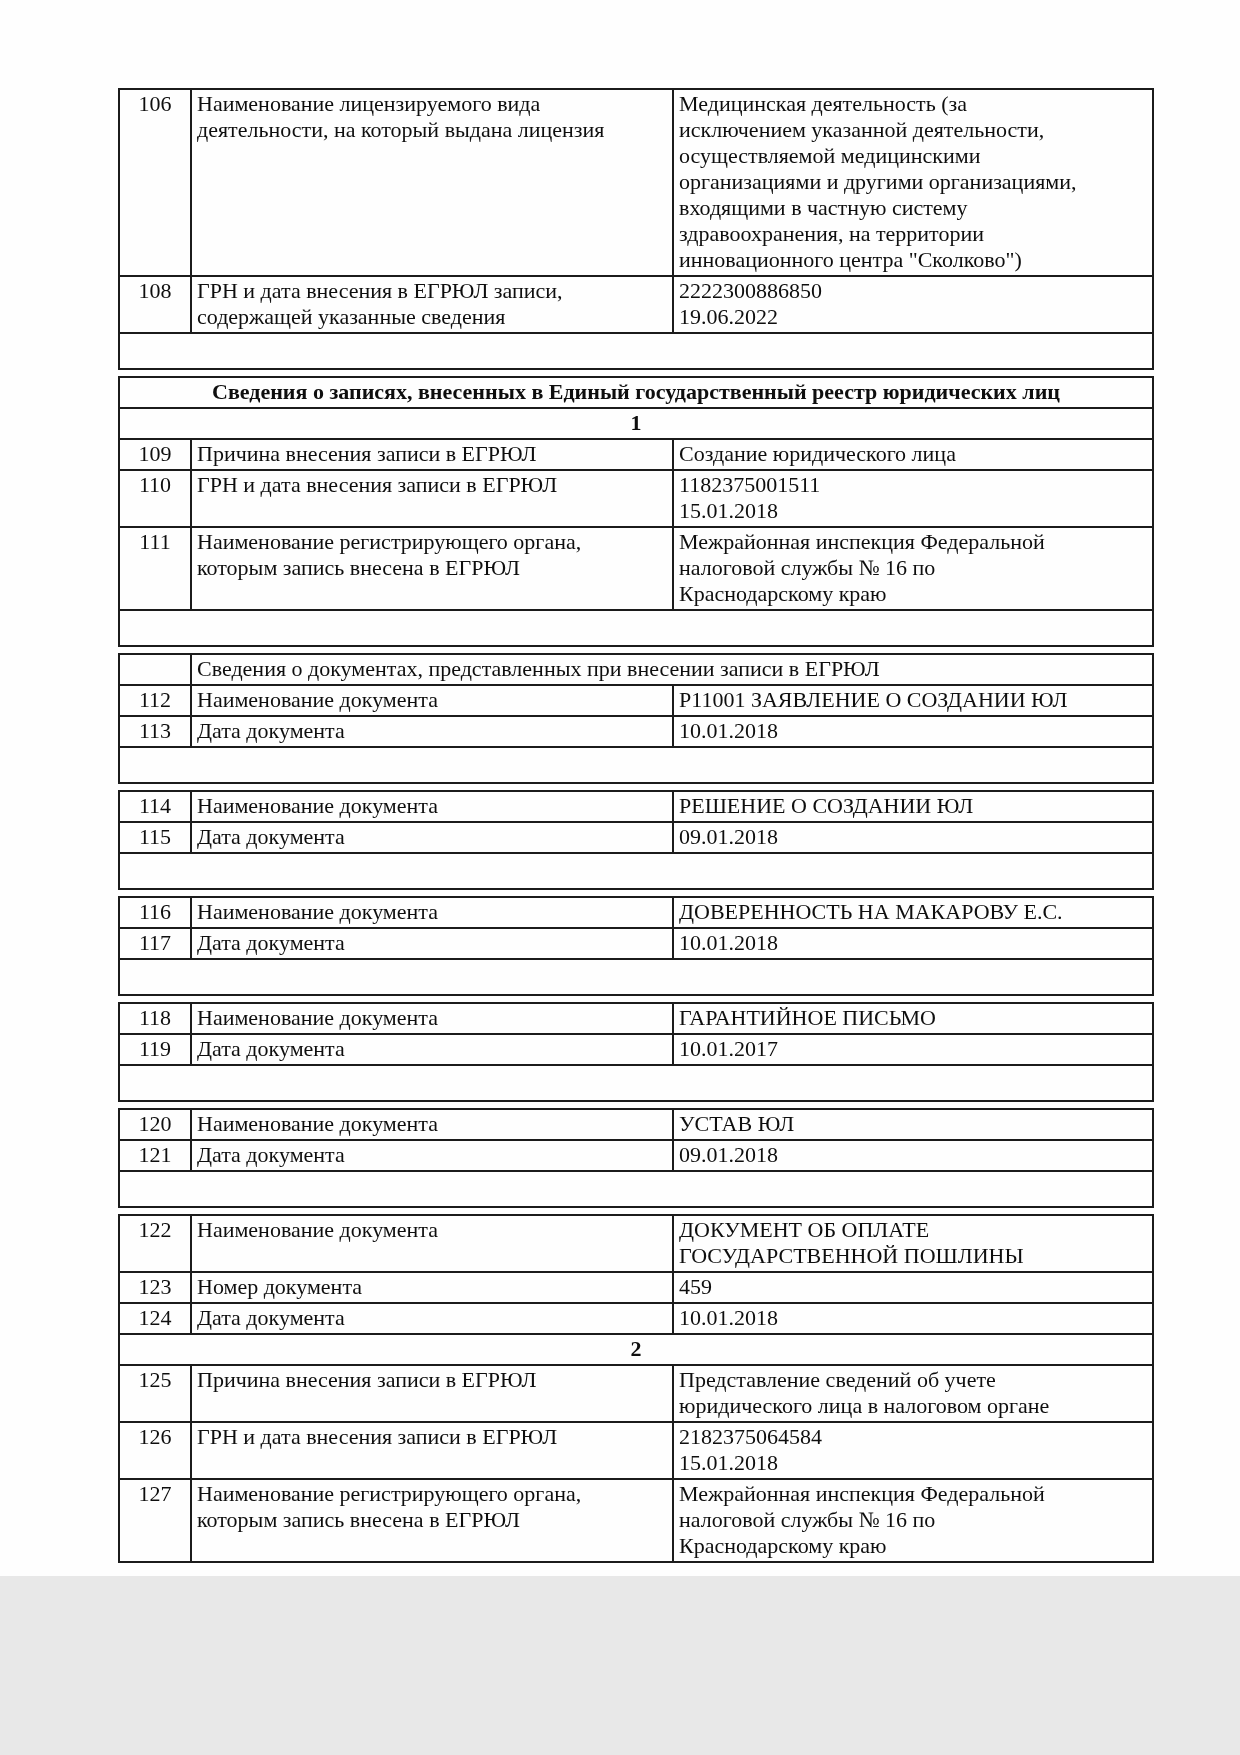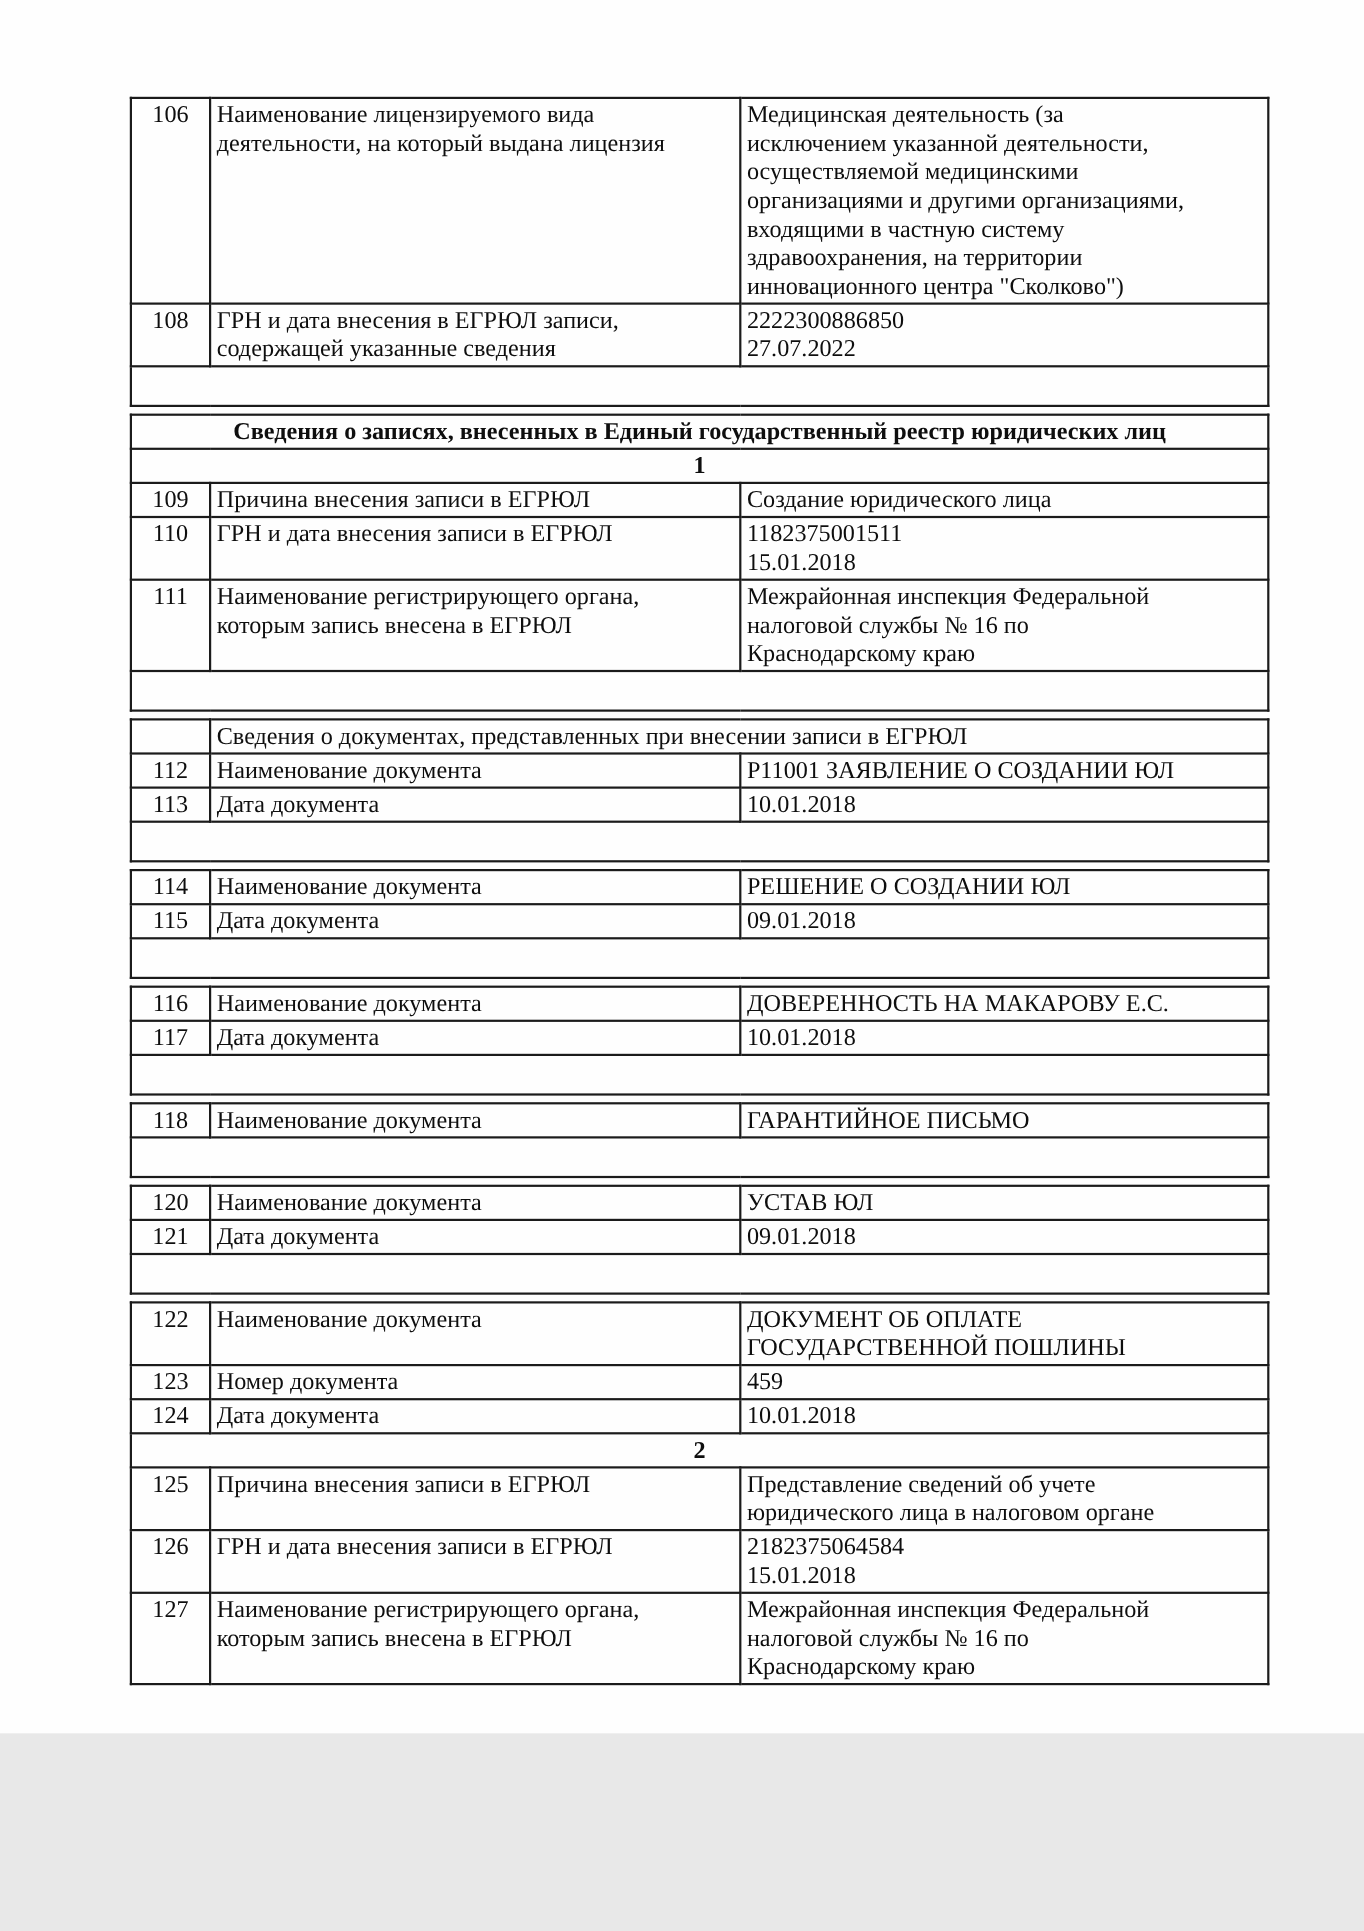--- a/index.html
+++ b/index.html
@@ -83,21 +83,21 @@
 организациями и другими организациями,
 входящими в частную систему
 здравоохранения, на территории
 инновационного центра "Сколково")</td>
           </tr>
           <tr>
             <td class="num">108</td>
             <td class="label">ГРН и дата внесения в ЕГРЮЛ записи,
 содержащей указанные сведения</td>
             <td class="value">2222300886850
-27.07.2022</td>
+19.06.2022</td>
           </tr>
           <tr>
             <td class="spacer" colspan="3"></td>
           </tr>
         </tbody>
       </table>
       <table class="block">
         <colgroup>
           <col style="width: 72px;">
           <col style="width: 482px;">
@@ -208,20 +208,25 @@
         <colgroup>
           <col style="width: 72px;">
           <col style="width: 482px;">
           <col style="width: 480px;">
         </colgroup>
         <tbody>
           <tr>
             <td class="num">118</td>
             <td class="label">Наименование документа</td>
             <td class="value">ГАРАНТИЙНОЕ ПИСЬМО</td>
+          </tr>
+          <tr>
+            <td class="num">119</td>
+            <td class="label">Дата документа</td>
+            <td class="value">10.01.2017</td>
           </tr>
           <tr>
             <td class="spacer" colspan="3"></td>
           </tr>
         </tbody>
       </table>
       <table class="block">
         <colgroup>
           <col style="width: 72px;">
           <col style="width: 482px;">

